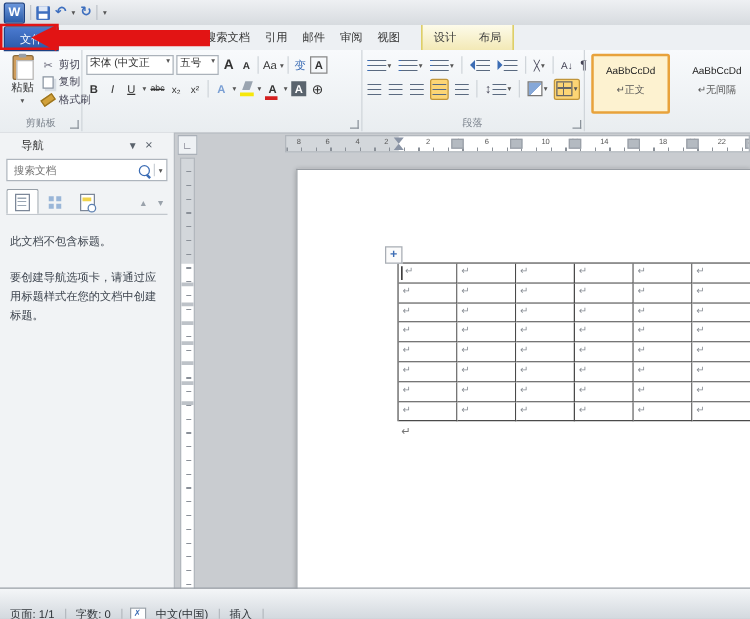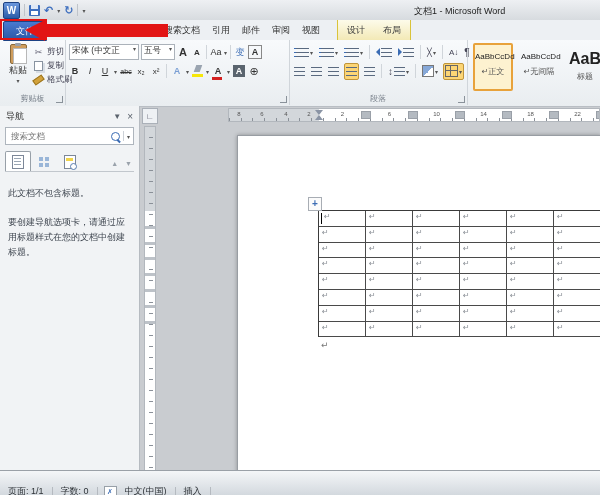--- a/index.html
+++ b/index.html
@@ -69,28 +69,28 @@
   .i-list::before{content:"";position:absolute;left:0;top:0;width:2px;height:9px;background:repeating-linear-gradient(to bottom,#3b6cb4 0,#3b6cb4 1px,transparent 1px,transparent 4px)}
   .tri-r{width:0;height:0;border-top:4px solid transparent;border-bottom:4px solid transparent;border-left:4px solid #3b6cb4}
   .tri-l{width:0;height:0;border-top:4px solid transparent;border-bottom:4px solid transparent;border-right:4px solid #3b6cb4}
   .pbtn{display:flex;align-items:center;gap:1px;height:15px;padding:0 1px}
   .selbtn{background:#fcd575;border:1px solid #c0953a;border-radius:2px}
   .i-shadefill{width:10px;height:10px;border:1px solid #777;background:linear-gradient(135deg,#86a8d8 0 55%,#fff 55%)}
   .i-border4{width:11px;height:10px;border:1px solid #666;background:linear-gradient(90deg,transparent 0 4px,#666 4px 5px,transparent 5px),linear-gradient(transparent 0 4px,#666 4px 5px,transparent 5px)}
   .glyphbtn{font-size:8px;color:#445}
   
   .styles-gallery{position:absolute;left:6px;top:3px;display:flex;gap:6px;height:48px}
-  .style-card{width:40px;text-align:center;padding-top:7px;border:2px solid transparent;box-sizing:border-box}
+  .style-card{width:63px;text-align:center;padding-top:7px;border:2px solid transparent;box-sizing:border-box}
   .style-card.sel{border-color:#e8a23b;background:#fdf2d0;border-radius:2px}
   .style-prev{font-size:8px;color:#222;white-space:nowrap}
   .style-card.lg .style-prev{font-size:16px;font-weight:bold;line-height:14px}
   .style-lbl{font-size:8px;color:#555;margin-top:5px;white-space:nowrap}
   
   .nav{left:0;top:106px;width:140px;height:371px;background:#f1f3f5;border-right:1px solid #b6bbc1;box-sizing:border-box}
-  .nav-head{height:20px;display:flex;align-items:center;padding:0 6px;gap:6px}
+  .nav-head{height:20px;display:flex;align-items:center;padding:0 17px;gap:6px}
   .nav-title{flex:1;color:#333}
   .nav-hbtn{color:#5a626c;font-size:8px}
   .nav-search{margin:1px 5px 0;height:16px;background:#fff;border:1px solid #aeb5bd;display:flex;align-items:center;padding:0 3px;gap:3px}
   .nav-search input{border:0;outline:none;flex:1;min-width:0;font-size:8.5px;color:#333;background:transparent;font-family:inherit}
   .i-mag{width:7px;height:7px;border:1.5px solid #3b6cb4;border-radius:50%;position:relative}
   .i-mag::after{content:"";position:absolute;left:6px;top:6px;width:4px;height:1.5px;background:#3b6cb4;transform:rotate(45deg);transform-origin:0 0}
   .sep-v{width:1px;height:10px;background:#ccd1d7}
   .nav-tabs{display:flex;align-items:flex-end;height:22px;margin:4px 5px 0;border-bottom:1px solid #c2c7cd;position:relative}
   .ntab{width:24px;height:19px;display:flex;align-items:center;justify-content:center;border:1px solid transparent;border-bottom:none;border-radius:2px 2px 0 0}
   .ntab.active{background:#fff;border-color:#98a0a8}
@@ -137,21 +137,20 @@
   <div class="qat">
     <div class="winicon">W</div>
     <div class="qsep"></div>
     <div class="i-save"></div>
     <div class="qglyph">↶</div>
     <div class="tinycaret">▾</div>
     <div class="qglyph">↻</div>
     <div class="qsep"></div>
     <div class="tinycaret">▾</div>
   </div>
-  <div class="abs apptitle">文档1 - Microsoft Word</div>
 </div>
 
 <div class="abs tabrow"></div>
 <div class="abs filetab">文件</div>
 <div class="abs tabs-visible" id="tabs-visible">
     <div class="rtab">搜索文档</div>
     <div class="rtab">引用</div>
     <div class="rtab">邮件</div>
     <div class="rtab">审阅</div>
     <div class="rtab">视图</div>

